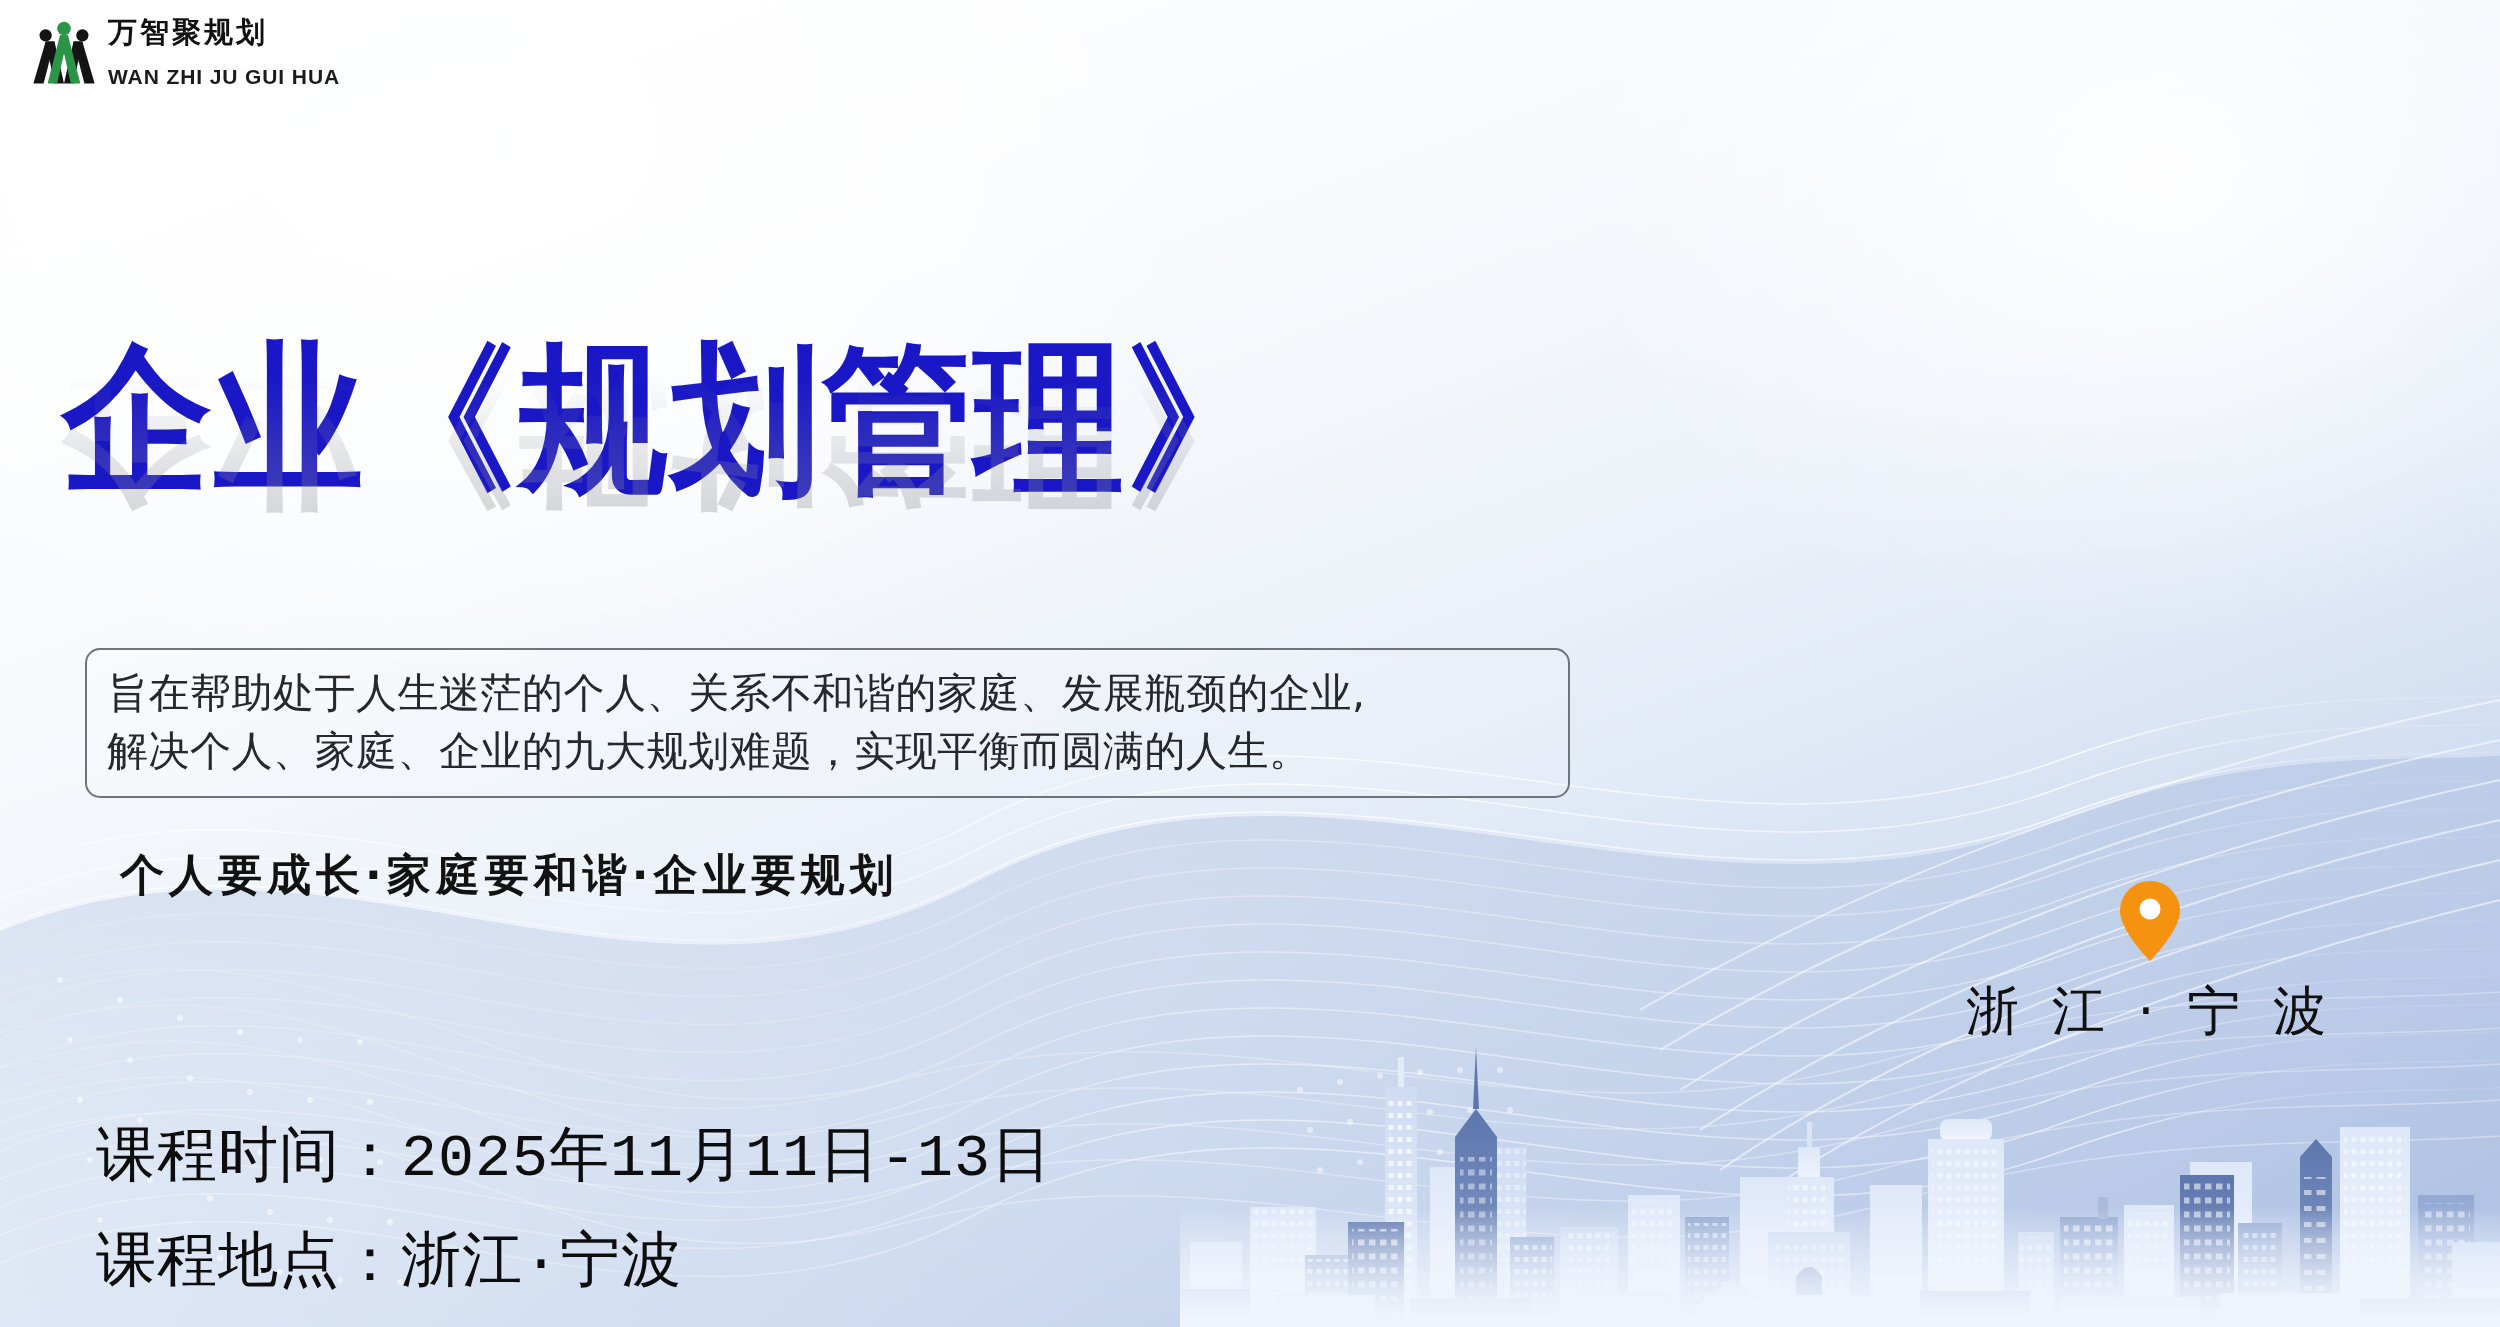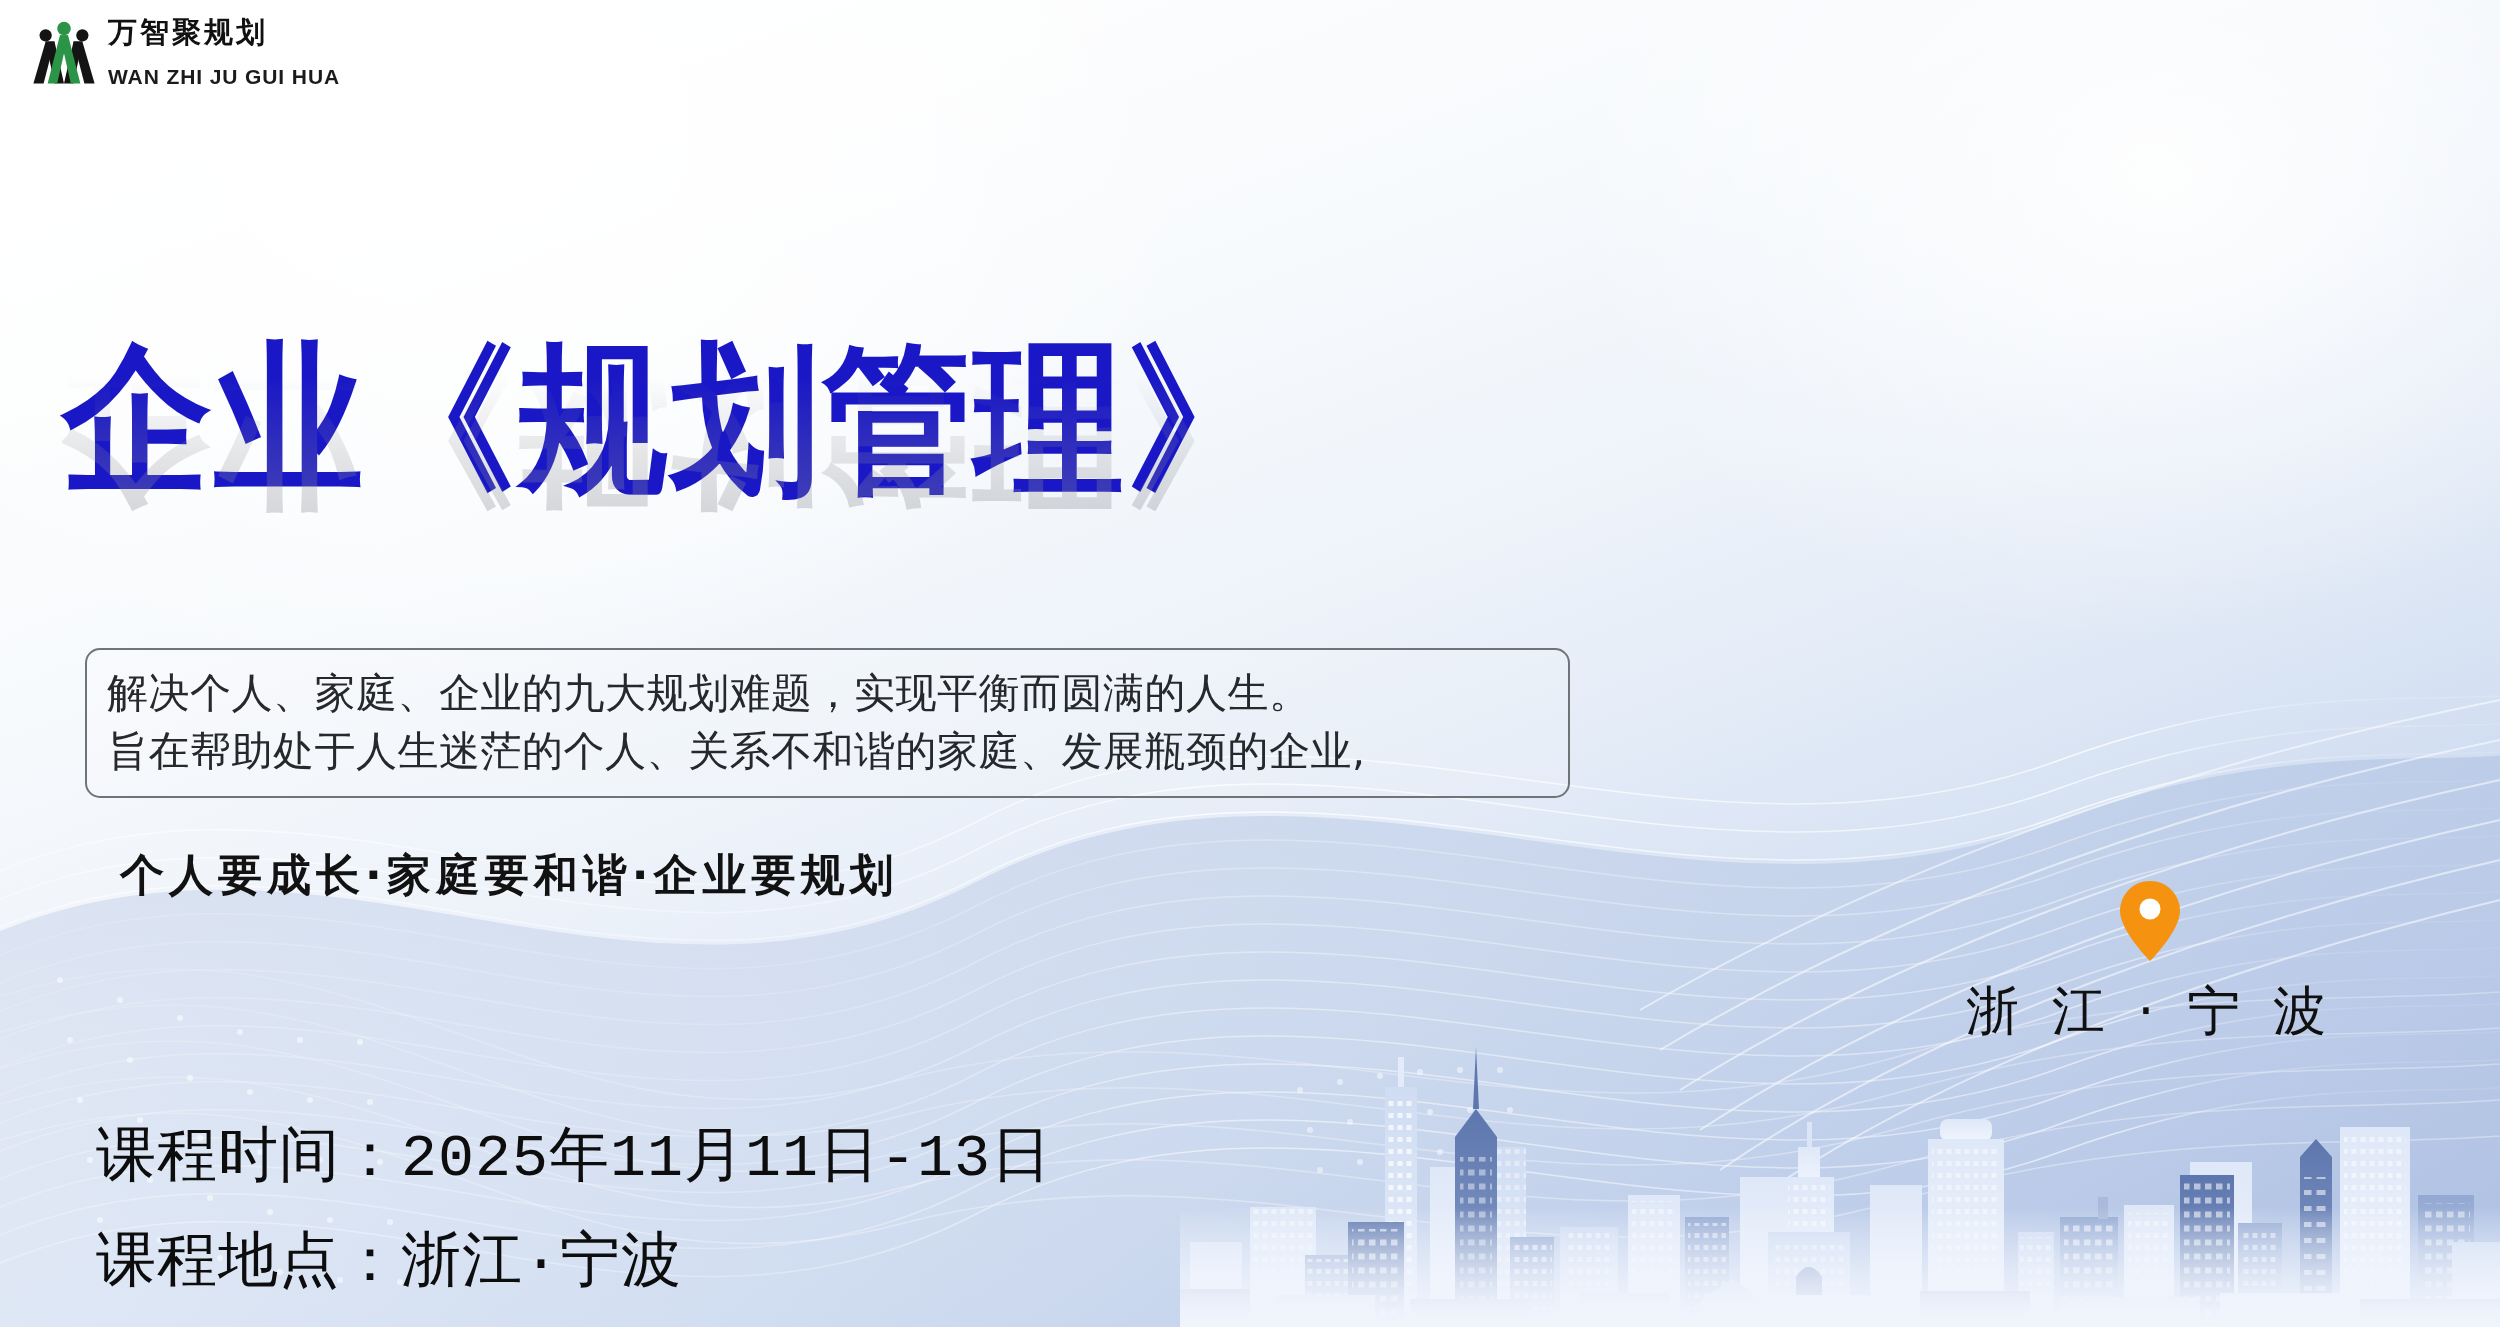--- a/index.html
+++ b/index.html
@@ -386,22 +386,22 @@
       <div class="en">WAN ZHI JU GUI HUA</div>
     </div>
   </div>
 
   <div id="title-wrap">
     <div class="title-main">企业《规划管理》</div>
     <div class="title-reflect">企业《规划管理》</div>
   </div>
 
   <div id="desc-box">
+    <p>旨在帮助处于人生迷茫的个人、关系不和谐的家庭、发展瓶颈的企业,</p>
     <p>解决个人、家庭、企业的九大规划难题，实现平衡而圆满的人生。</p>
-    <p>旨在帮助处于人生迷茫的个人、关系不和谐的家庭、发展瓶颈的企业,</p>
   </div>
 
   <div id="tagline">个人要成长·家庭要和谐·企业要规划</div>
 
   <div id="loc-badge">
     <svg class="pin" viewBox="0 0 62 82" aria-hidden="true">
       <path d="M31,1 C14.4,1 1,14.4 1,31 C1,51 31,81 31,81 C31,81 61,51 61,31 C61,14.4 47.6,1 31,1 Z" fill="#F5920F"></path>
       <circle cx="31" cy="29" r="10.5" fill="#ffffff"></circle>
     </svg>
     <div class="loc-text">浙 江 · 宁 波</div>

